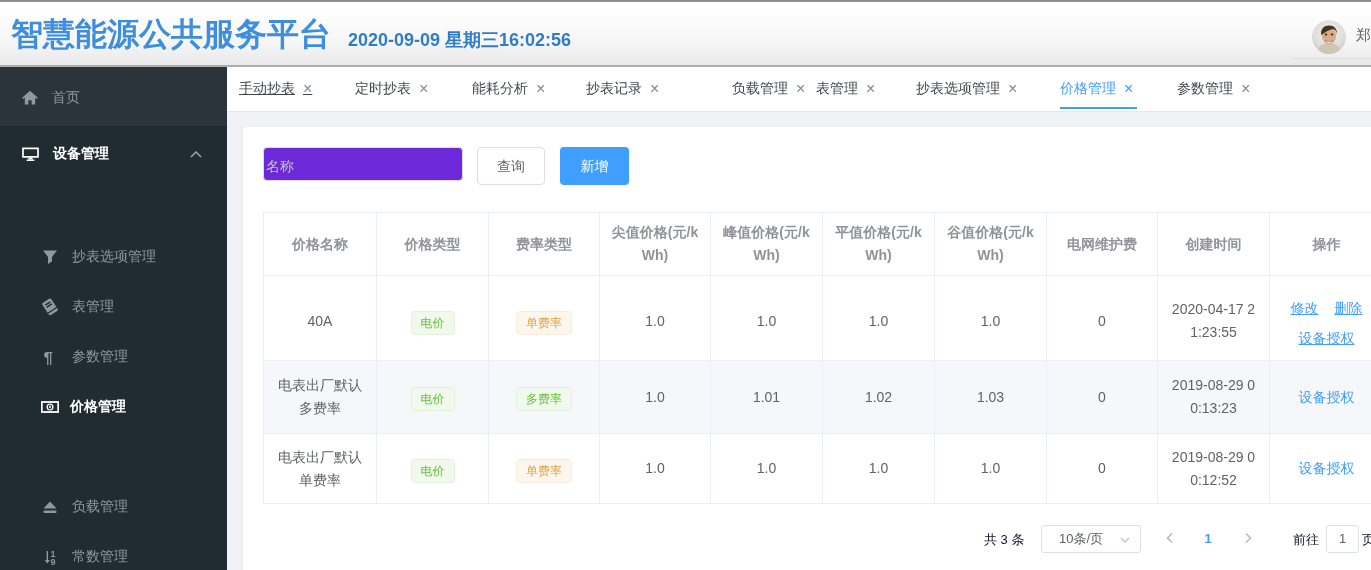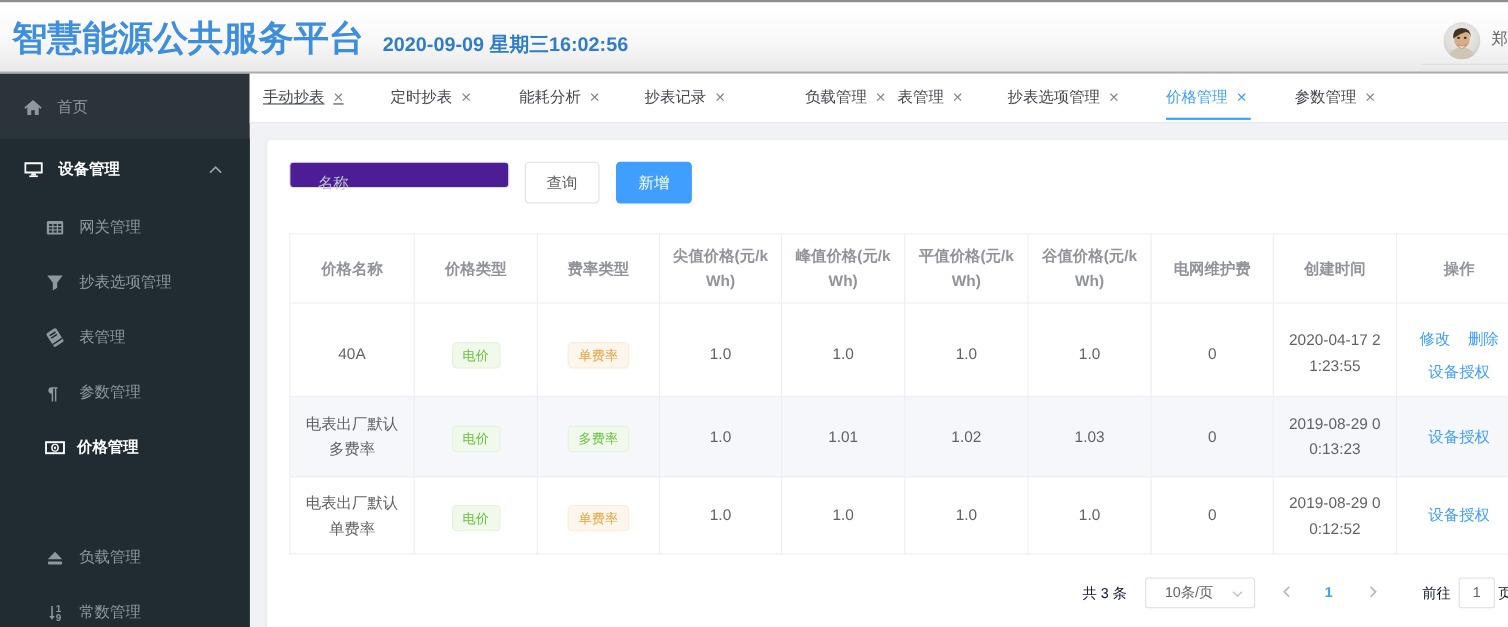--- a/index.html
+++ b/index.html
@@ -31,42 +31,42 @@
   
   .tabbar { position:absolute; left:227px; top:67px; width:1144px; height:45px; background:#fff; border-bottom:1px solid #e3e7ee; }
   .tab { position:absolute; top:67px; height:42px; padding-right:4px; line-height:43px; font-size:14px; color:#43484e; white-space:nowrap; }
   .tab .x { font-size:16px; color:#85888c; margin-left:8px; vertical-align:-1px; }
   .tab.act { color:#409eff; border-bottom:2px solid #409eff; }
   .tab.act .x { color:#409eff; }
 
   
   .card { position:absolute; left:243px; top:127px; width:1150px; height:455px; background:#fff; border-radius:4px; box-shadow:0 1px 4px rgba(0,0,0,.05); }
 
-  .sinput { position:absolute; left:263px; top:147px; width:200px; height:24px; border:1px solid #dcdfe6; border-radius:4px; background:#4c1d95; font-size:14px; color:#bfc4cc; line-height:36px; padding-left:25px; }
+  .sinput { position:absolute; left:263px; top:147px; width:200px; height:34px; border:1px solid #dcdfe6; border-radius:4px; background:#6d28d9; font-size:14px; color:#bfc4cc; line-height:36px; padding-left:2px; }
   .btn1 { position:absolute; left:477px; top:147px; width:68px; height:38px; border:1px solid #dcdfe6; border-radius:4px; background:#fff; font-size:14px; color:#606266; text-align:center; line-height:36px; }
   .btn2 { position:absolute; left:560px; top:147px; width:69px; height:38px; border-radius:4px; background:#409eff; font-size:14px; color:#fff; text-align:center; line-height:38px; }
 
   
   table.grid { position:absolute; left:263px; top:212px; border-collapse:collapse; table-layout:fixed; width:1120px; background:#fff; }
   table.grid col.c0{width:113px} table.grid col.c1{width:112px} table.grid col.c2{width:111px}
   table.grid col.c3{width:111px} table.grid col.c4{width:112px} table.grid col.c5{width:112px}
   table.grid col.c6{width:112px} table.grid col.c7{width:111px} table.grid col.c8{width:112px}
   table.grid col.c9{width:114px}
   table.grid th, table.grid td { border:1px solid #ebeef5; text-align:center; vertical-align:middle; font-size:14px; line-height:23px; padding:0 10px; }
   table.grid th { color:#909399; font-weight:bold; height:63px; }
   table.grid td { color:#606266; }
   tr.r1 td { height:85px; padding-top:6px; }
   tr.r2 td { height:73px; background:#f6f7fa; }
   tr.r3 td { height:70px; }
   .tag { display:inline-block; position:relative; top:2px; height:24px; line-height:22px; padding:0 9px; border-radius:4px; font-size:12px; }
   .tgreen { color:#67c23a; background:#f0f9eb; border:1px solid #e1f3d8; }
   .torange { color:#e6a23c; background:#fdf6ec; border:1px solid #faecd8; }
   table.grid td.lnk, .lnk { color:#409eff; }
   table.grid td.ops { line-height:30px; padding-top:9px; }
-  .ops span { margin:0 8px; }
+  .ops span { margin:0 8px;text-decoration:underline; }
 
   
   .pgtxt { position:absolute; font-size:13px; color:#0f172a; }
   .psel { position:absolute; left:1041px; top:525px; width:100px; height:28px; border:1px solid #dcdfe6; border-radius:3px; background:#fff; font-size:13px; color:#606266; line-height:26px; padding-left:17px; }
   .psel svg { position:absolute; right:10px; top:11px; }
   .pnum { position:absolute; left:1198px; top:531px; width:20px; text-align:center; font-size:13px; font-weight:bold; color:#409eff; }
   .pinput { position:absolute; left:1326px; top:525px; width:33px; height:28px; border:1px solid #dcdfe6; border-radius:3px; background:#fff; font-size:13px; color:#606266; line-height:26px; text-align:center; }
 </style>
 </head>
 <body>
@@ -103,37 +103,20 @@
       </svg>
     首页
   </div>
   <div class="mi mwhite" style="top:59px;">
     <svg class="ic" style="width:17px;" viewBox="0 0 17 16">
         <path fill="none" stroke="#fff" stroke-width="1.7" d="M1 2.4 H16 V10.8 H1 Z"></path>
         <path fill="#fff" d="M6.7 11.6 H10.3 L10.9 13.5 H6.1 Z"></path>
         <rect x="4.6" y="13.5" width="7.8" height="1.5" fill="#fff"></rect>
       </svg>
     设备管理
-  </div>
-  <div class="smi" style="top:115px;">
-    <svg class="ic" viewBox="0 0 16 16">
-        <rect x="0.5" y="1.8" width="15" height="12.4" rx="1.4" fill="#8f989f"></rect>
-        <g fill="#212b32">
-          <rect x="2.6" y="4.6" width="2.9" height="1.9"></rect>
-          <rect x="6.7" y="4.6" width="2.9" height="1.9"></rect>
-          <rect x="10.8" y="4.6" width="2.9" height="1.9"></rect>
-          <rect x="2.6" y="7.6" width="2.9" height="1.9"></rect>
-          <rect x="6.7" y="7.6" width="2.9" height="1.9"></rect>
-          <rect x="10.8" y="7.6" width="2.9" height="1.9"></rect>
-          <rect x="2.6" y="10.6" width="2.9" height="1.9"></rect>
-          <rect x="6.7" y="10.6" width="2.9" height="1.9"></rect>
-          <rect x="10.8" y="10.6" width="2.9" height="1.9"></rect>
-        </g>
-      </svg>
-    网关管理
   </div>
   <div class="smi" style="top:165px;">
     <svg class="ic" viewBox="0 0 16 16">
         <path fill="#8f989f" d="M1 1.5 H15 L10 8 V12.5 L6 15 V8 Z"></path>
       </svg>
     抄表选项管理
   </div>
   <div class="smi" style="top:215px;">
     <svg class="ic" style="overflow:visible" viewBox="0 0 16 16">
         <g transform="rotate(-33 8 8)">

